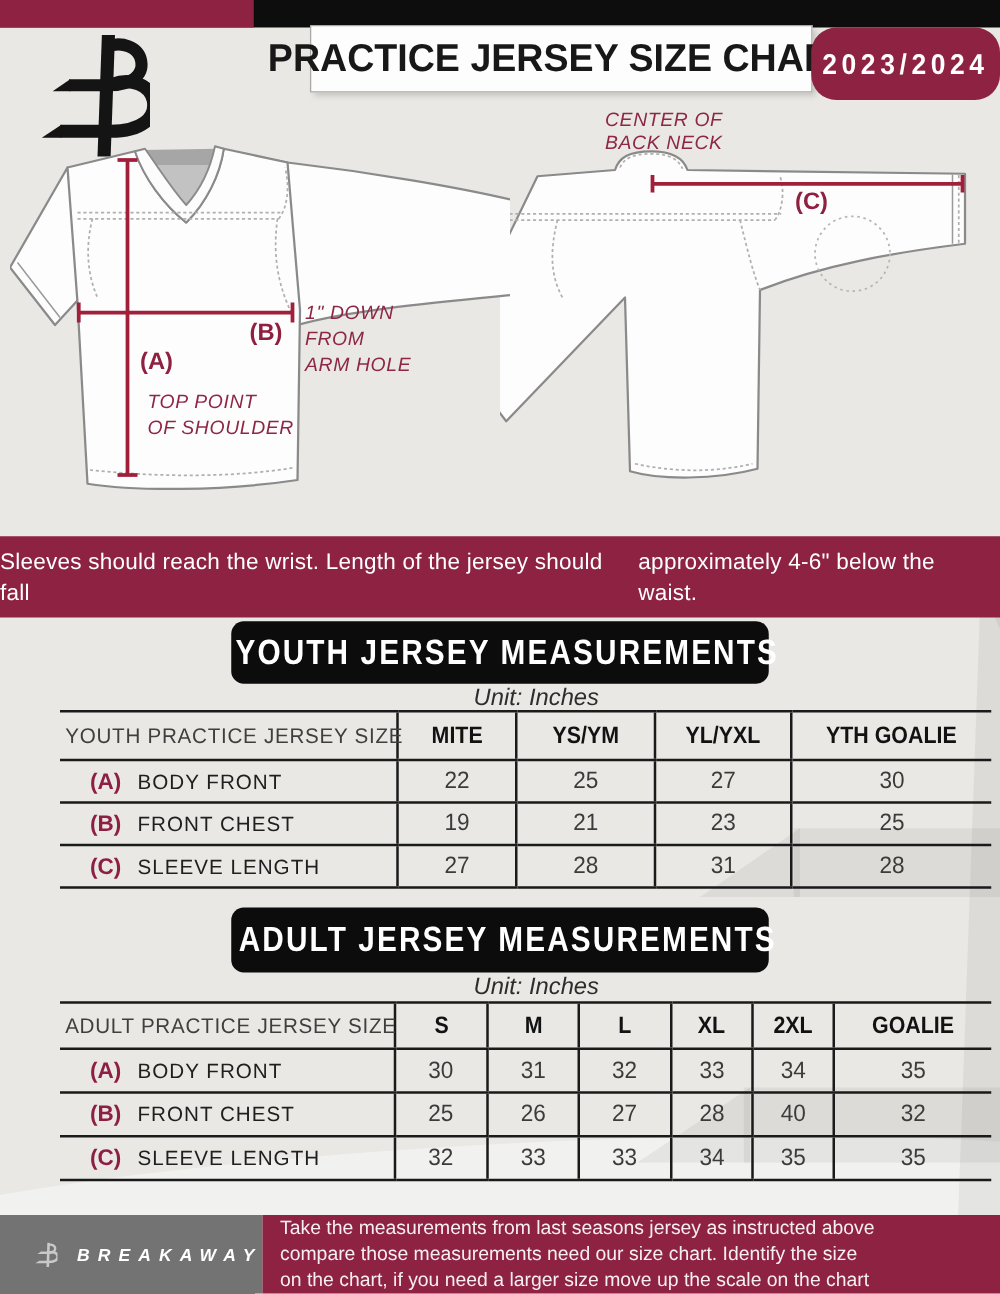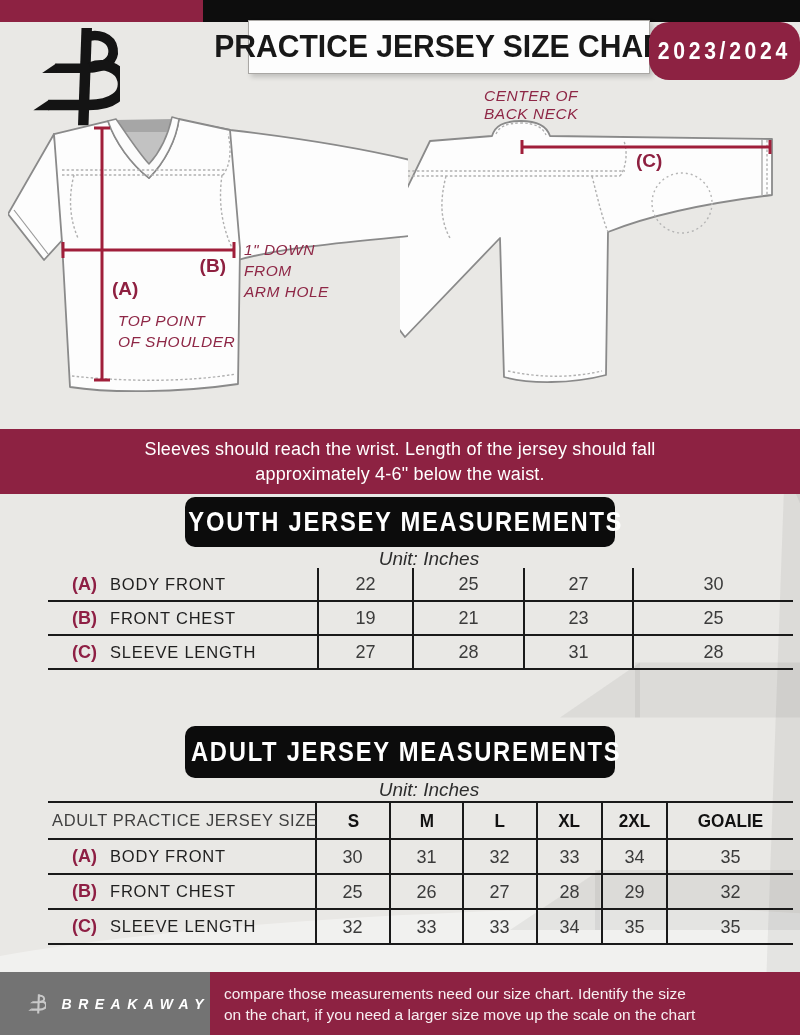--- a/index.html
+++ b/index.html
@@ -36,21 +36,21 @@
   .outline { fill:#fdfdfd; stroke:#8a8a8a; stroke-width:1.8; stroke-linejoin:round; }
   .seam { fill:none; stroke:#b0b0b0; stroke-width:1.4; stroke-dasharray:2.5,2.2; }
   .seam-solid { fill:none; stroke:#9a9a9a; stroke-width:1.2; }
   .measure { stroke:#a01f3a; stroke-width:3; fill:none; }
   .m-label { font-family:"Liberation Sans", sans-serif; font-weight:700; font-size:19px; fill:#8e2040; }
   .m-desc  { font-family:"Liberation Sans", sans-serif; font-style:italic; font-size:15.5px; fill:#8e2746; letter-spacing:0.5px; }
 
   
   .note-banner {
     left:0; top:429px; width:800px; height:65px; background:#8d2242; color:#fff;
-    display:flex; flex-direction:column; align-items:center; justify-content:center;
+    display:flex; flex-direction:row; align-items:center; justify-content:center;
     font-size:18px; line-height:25px; letter-spacing:0.2px;
   }
 
   
   .section-pill {
     left:50%; transform:translateX(-50%); width:418px; background:#0c0c0c; color:#fff;
     border-radius:10px; display:flex; align-items:center; justify-content:center;padding-left:12px;
   }
   .pill-youth { top:497px; height:50px; }
   .pill-adult { top:726px; height:52px; }
@@ -191,20 +191,27 @@
 
   <table class="size-table table-youth">
     <colgroup>
         <col style="width:270px">
         <col style="width:95px">
         <col style="width:111px">
         <col style="width:109px">
         <col style="width:160px">
       </colgroup>
     <tbody>
+        <tr class="header-row">
+      <td><span class="size-head">YOUTH PRACTICE JERSEY SIZE</span></td>
+      <td><span class="col-head">MITE</span></td>
+      <td><span class="col-head">YS/YM</span></td>
+      <td><span class="col-head">YL/YXL</span></td>
+      <td><span class="col-head">YTH GOALIE</span></td>
+    </tr>
     <tr class="data-row">
       <td class="label-cell"><span class="row-key">(A)</span><span class="row-label">BODY FRONT</span></td>
       <td><span class="cell-val">22</span></td>
       <td><span class="cell-val">25</span></td>
       <td><span class="cell-val">27</span></td>
       <td><span class="cell-val">30</span></td>
     </tr>
     <tr class="data-row">
       <td class="label-cell"><span class="row-key">(B)</span><span class="row-label">FRONT CHEST</span></td>
       <td><span class="cell-val">19</span></td>
@@ -255,21 +262,21 @@
       <td><span class="cell-val">33</span></td>
       <td><span class="cell-val">34</span></td>
       <td><span class="cell-val">35</span></td>
     </tr>
     <tr class="data-row">
       <td class="label-cell"><span class="row-key">(B)</span><span class="row-label">FRONT CHEST</span></td>
       <td><span class="cell-val">25</span></td>
       <td><span class="cell-val">26</span></td>
       <td><span class="cell-val">27</span></td>
       <td><span class="cell-val">28</span></td>
-      <td><span class="cell-val">29</span></td>
+      <td><span class="cell-val">40</span></td>
       <td><span class="cell-val">32</span></td>
     </tr>
     <tr class="data-row">
       <td class="label-cell"><span class="row-key">(C)</span><span class="row-label">SLEEVE LENGTH</span></td>
       <td><span class="cell-val">32</span></td>
       <td><span class="cell-val">33</span></td>
       <td><span class="cell-val">33</span></td>
       <td><span class="cell-val">34</span></td>
       <td><span class="cell-val">35</span></td>
       <td><span class="cell-val">35</span></td>
@@ -278,18 +285,19 @@
     </table>
 
   <div class="layer footer">
     <div class="footer-black">
       <svg class="footer-logo" viewBox="-12 0 112 116">
         <use href="#logo-b"></use>
       </svg>
       <span class="footer-brand">BREAKAWAY</span>
     </div>
     <div class="footer-maroon">
+      <div>Take the measurements from last seasons jersey as instructed above</div>
       <div>compare those measurements  need our size chart. Identify the size</div>
       <div>on the chart, if you need a larger size move up the scale on the chart</div>
     </div>
   </div>
 
 </div>
 
 </body></html>

